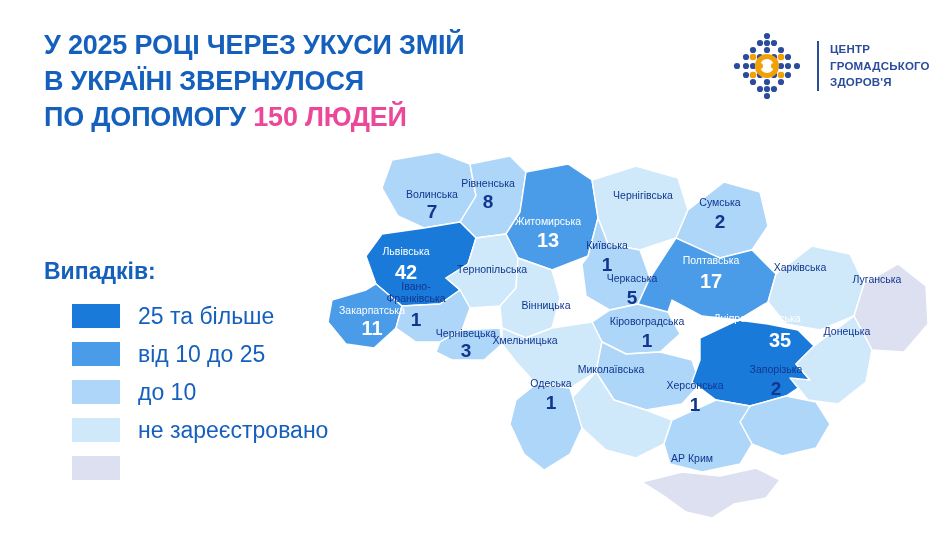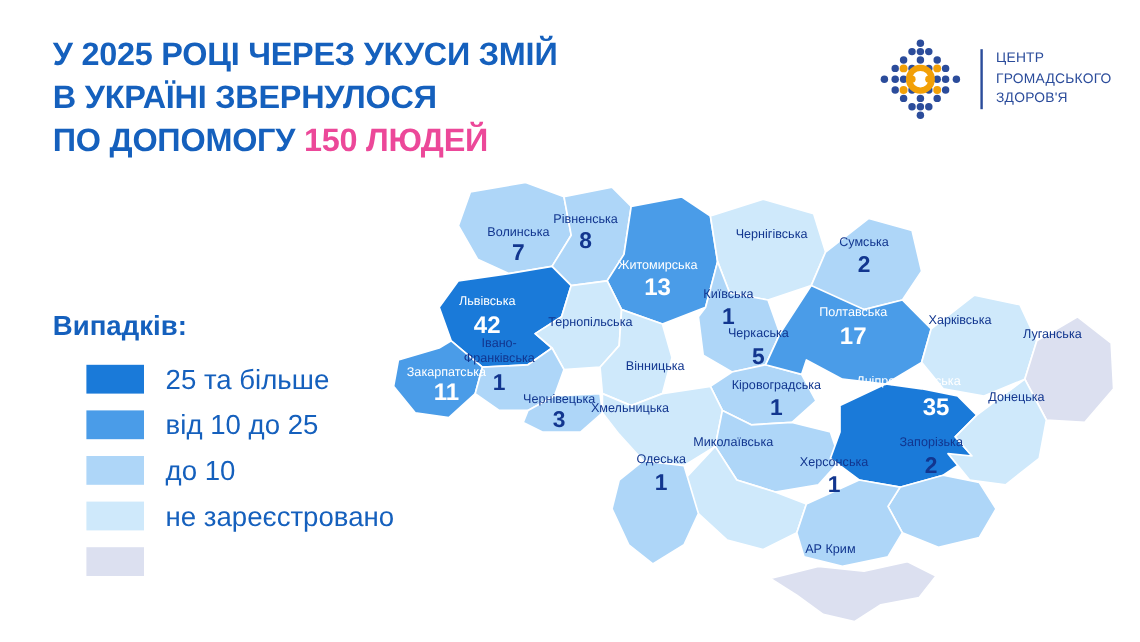--- a/index.html
+++ b/index.html
@@ -28,21 +28,21 @@
   .hl{color:#ec4899;}
 
   
   .logo{
     position:absolute;left:728px;top:27px;
     display:flex;align-items:center;gap:11px;
   }
   .logo-mark{width:78px;height:78px;display:block;}
   .logo-divider{width:2px;height:50px;background:#2B4C9B;}
   .logo-text{
-    font-size:11.5px;font-weight:normal;line-height:1.46;
+    font-size:11.5px;font-weight:bold;line-height:1.46;
     color:#2B4C9B;letter-spacing:.2px;text-transform:uppercase;
     white-space:nowrap;
   }
 
   
   .legend{position:absolute;left:44px;top:258px;}
   .legend-title{
     font-size:23px;font-weight:bold;color:#1560BD;margin-bottom:12px;
   }
   .legend-row{display:flex;align-items:center;height:38px;padding-left:28px;}

